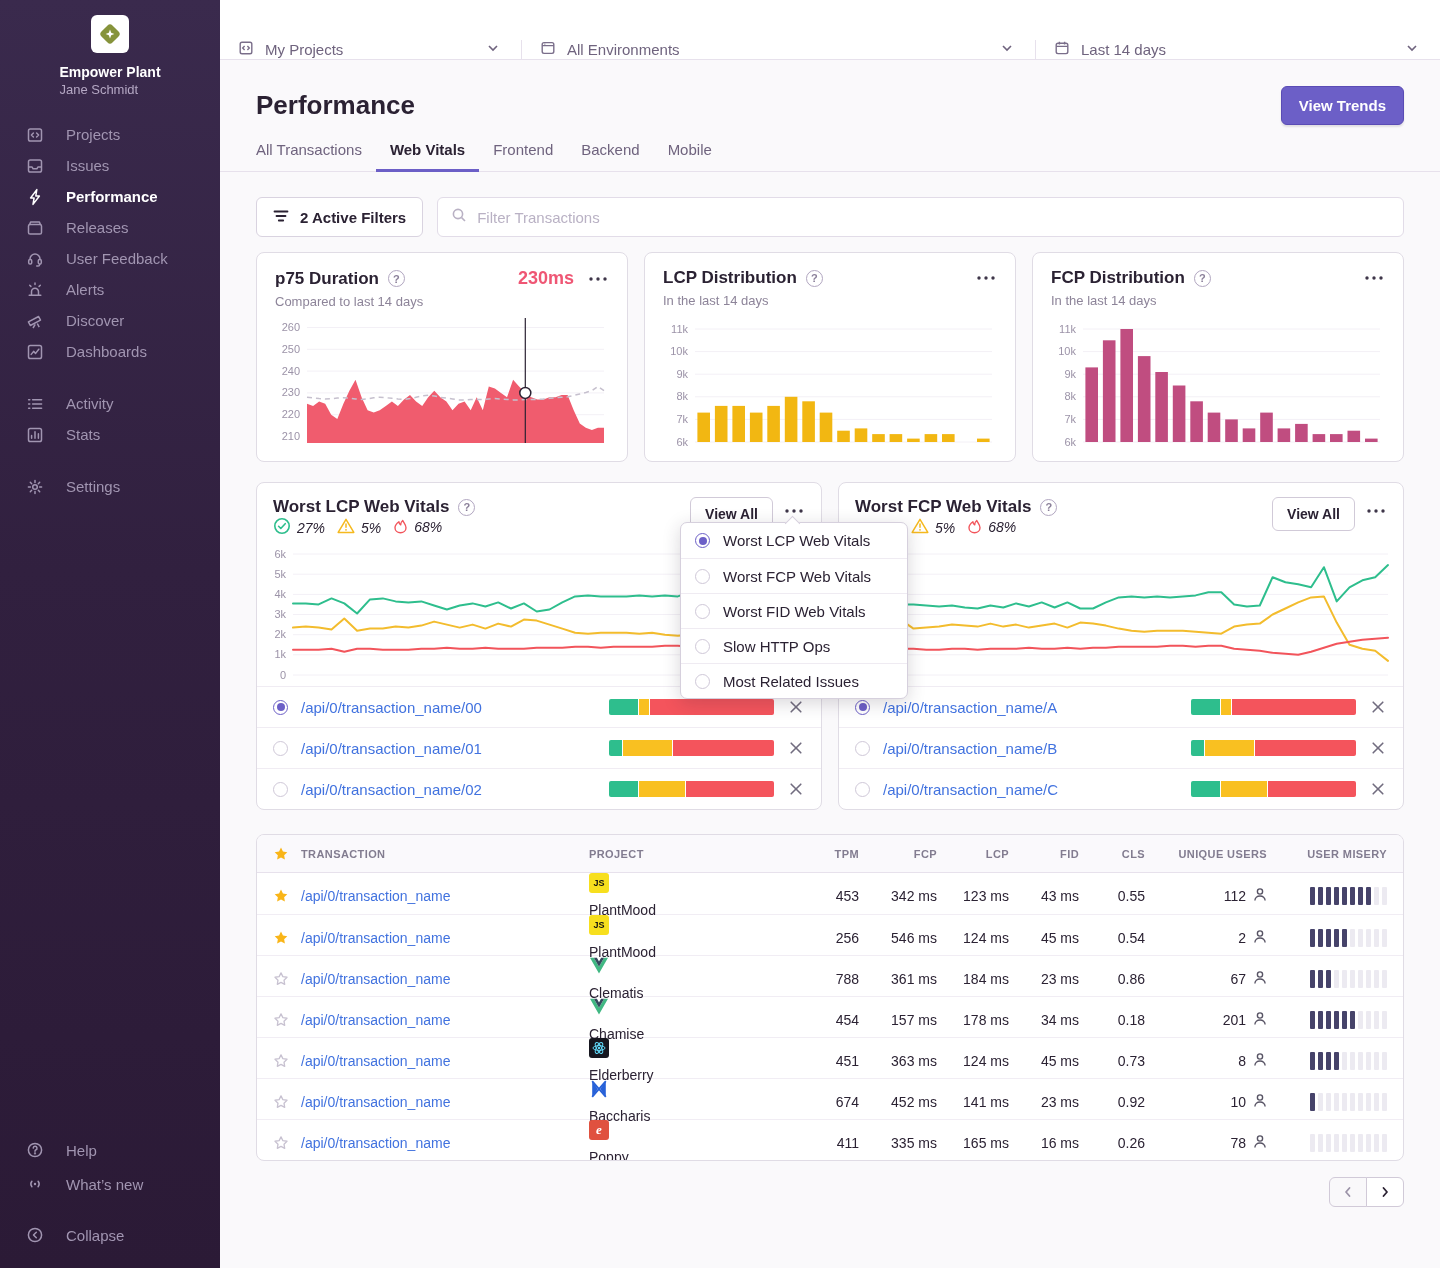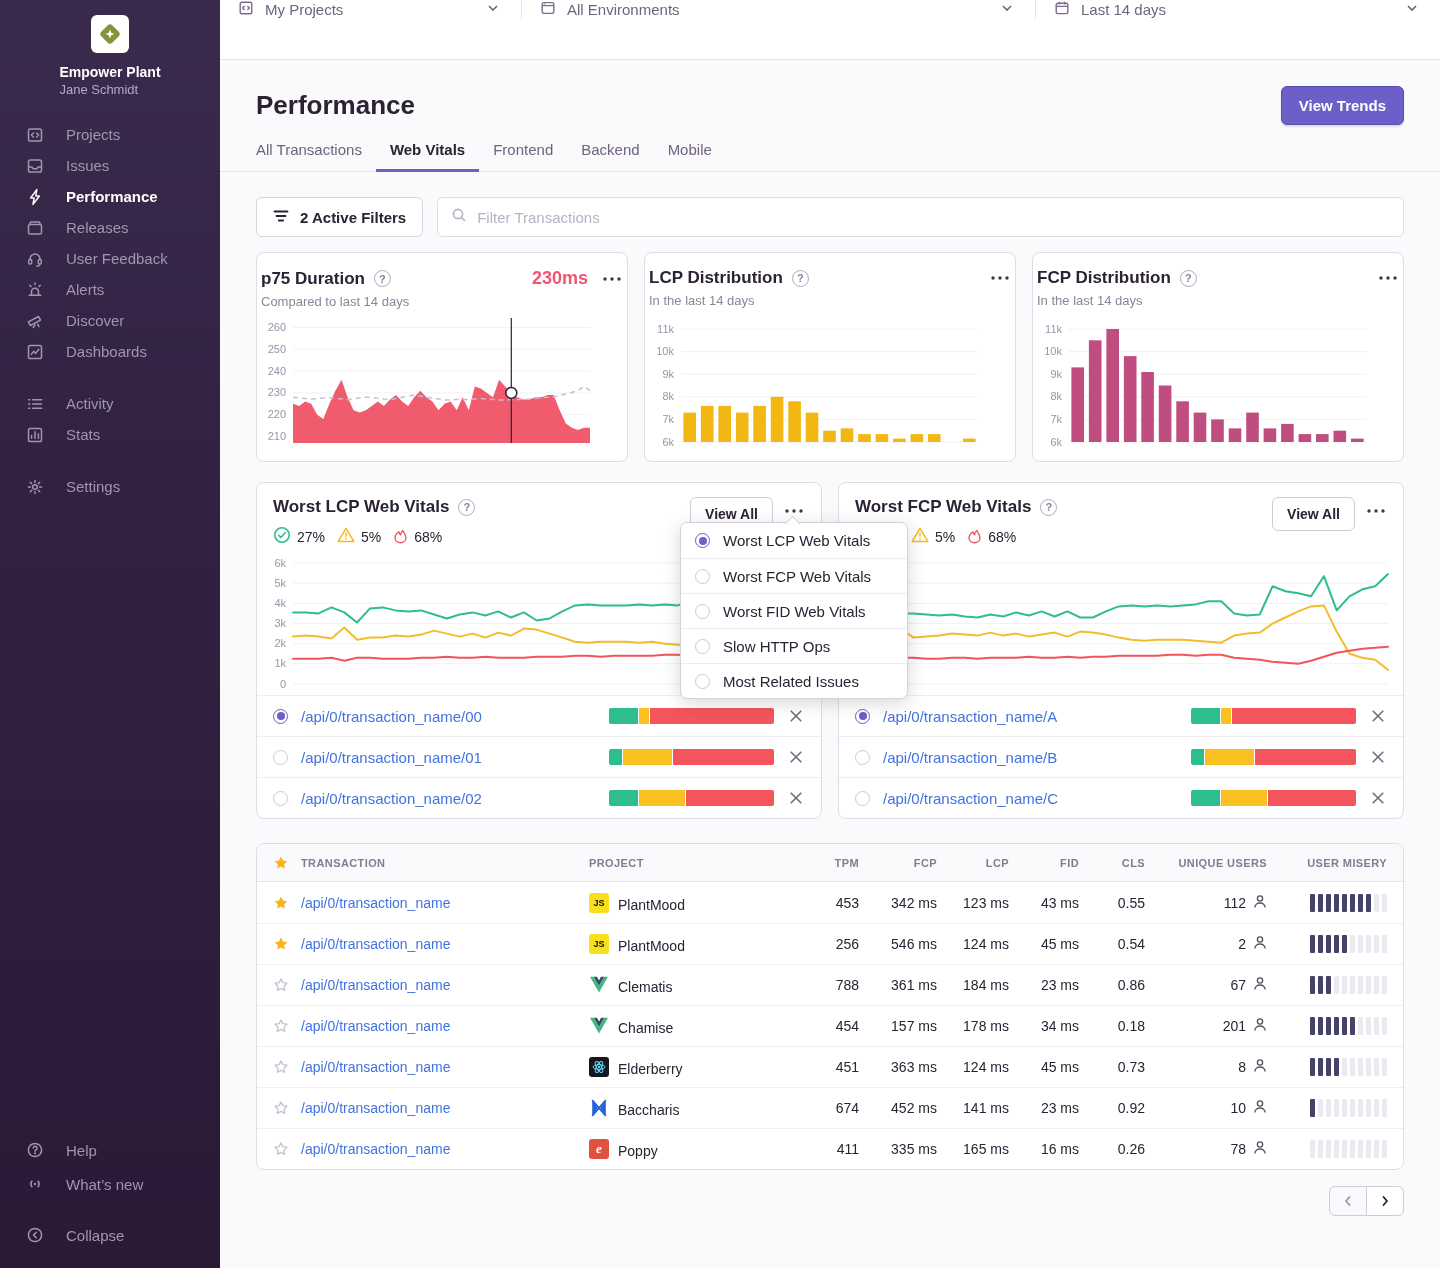--- a/index.html
+++ b/index.html
@@ -21,21 +21,21 @@
   .nav-item{display:flex;align-items:center;gap:22px;height:31px;font-size:15px;color:#A195B1;cursor:pointer;white-space:nowrap;}
   .nav-item.active{color:#fff;font-weight:600;}
   .nav-ic{width:18px;display:grid;place-items:center;}
   .nav-ic svg{display:block;}
   .nav-gap{height:21px;}
   .sb-footer{margin-top:auto;padding:0 0 16px 26px;}
   .sb-footer .nav-item{height:34px;}
   .collapse-item{margin-top:17px;}
   
   .main{margin-left:220px;}
-  .topbar{height:60px;background:#fff;border-bottom:1px solid #E7E1EC;display:flex;align-items:flex-start;}
+  .topbar{height:60px;background:#fff;border-bottom:1px solid #E7E1EC;display:flex;align-items:flex-end;}
   .tb-sel{display:flex;align-items:center;gap:11px;padding:0 20px 0 18px;font-size:15px;color:#6F637E;cursor:pointer;}
   .tb-sel .grow{flex:1;}
   .tb-1{flex:0 0 301px;}
   .tb-2{flex:0 0 514px;border-left:1px solid #E7E1EC;}
   .tb-3{flex:1;border-left:1px solid #E7E1EC;}
   
   .header{background:#FAF9FB;border-bottom:1px solid #E7E1EC;padding:0 36px;}
   .hd-row{display:flex;align-items:center;padding:26px 0 16px;}
   .hd-title{font-size:26px;font-weight:600;color:#2B2233;}
   .btn-primary{margin-left:auto;background:#6C5FC7;color:#fff;font-weight:600;font-size:15px;
@@ -47,35 +47,35 @@
   
   .content{padding:25px 36px 40px;}
   .filter-row{display:flex;gap:14px;align-items:flex-end;}
   .btn-filters{display:flex;align-items:center;gap:11px;background:#fff;border:1px solid #D9D3E0;border-radius:6px;
     padding:0 16px;height:40px;font-weight:700;font-size:15px;color:#2B2233;cursor:pointer;font-family:inherit;}
   .search{flex:1;display:flex;align-items:center;gap:10px;background:#fff;border:1px solid #E2DCE8;border-radius:6px;height:40px;padding:0 13px;}
   .search input{border:0;outline:0;flex:1;font-size:15px;color:#2B2233;font-family:inherit;background:transparent;}
   .search input::placeholder{color:#B9B1C4;}
   
   .cards{display:flex;gap:16px;margin-top:15px;}
-  .card{flex:1;background:#fff;border:1px solid #E0DCE5;border-radius:8px;padding:15px 4px 12px;height:210px;display:flex;flex-direction:column;}
+  .card{flex:1;background:#fff;border:1px solid #E0DCE5;border-radius:8px;padding:15px 18px 12px;height:210px;display:flex;flex-direction:column;}
   .card-head{display:flex;align-items:center;}
   .card-title{font-size:17px;font-weight:600;color:#2B2233;display:flex;align-items:center;gap:9px;}
   .card-value{margin-left:auto;font-size:18px;font-weight:600;color:#EF5674;}
   .dots-btn{margin-left:13px;background:none;border:0;cursor:pointer;padding:4px 2px;display:grid;place-items:center;}
   .card-sub{font-size:13px;color:#8D8499;margin-top:5px;}
   .chart{flex:1;margin-top:6px;min-height:0;}
   .help{width:17px;height:17px;border:1.5px solid #B1A6C0;border-radius:50%;font-size:11px;font-weight:700;color:#8A7F99;display:grid;place-items:center;flex:0 0 auto;}
   .tick{font-size:11px;fill:#9C93A8;font-family:"Liberation Sans",sans-serif;}
   
   .panels{display:flex;gap:16px;margin-top:20px;}
   .panel{flex:1;background:#fff;border:1px solid #E0DCE5;border-radius:8px;overflow:hidden;}
   .panel-head{padding:14px 16px 0;display:flex;align-items:flex-start;}
   .panel-title-row{display:flex;align-items:center;gap:9px;font-size:17px;font-weight:600;color:#2B2233;}
-  .panel-stats{display:flex;align-items:flex-end;margin-top:9px;font-size:14px;color:#2B2233;}
+  .panel-stats{display:flex;align-items:flex-start;font-size:14px;color:#2B2233;font-style:italic;}
   .panel-stats.offset{margin-left:56px;}
   .stat{display:flex;align-items:center;gap:6px;margin-right:12px;}
   .btn-viewall{margin-left:auto;border:1px solid #D1CAD8;border-radius:6px;padding:8px 14px;font-weight:700;font-size:14px;
     background:#fff;color:#2B2233;cursor:pointer;font-family:inherit;}
   .panel .dots-btn{margin-left:10px;margin-top:8px;}
   .panel-chart{height:140px;margin:4px 10px 4px 4px;}
   .txn-row{display:flex;align-items:center;gap:13px;height:41px;padding:0 16px;border-top:1px solid #F0ECF3;}
   .txn-link{flex:1;color:#4172DF;font-size:15px;text-decoration:none;cursor:pointer;white-space:nowrap;overflow:hidden;}
   .radio{width:15px;height:15px;border:1.5px solid #CFC8D8;border-radius:50%;background:#fff;display:inline-block;position:relative;flex:0 0 auto;cursor:pointer;}
   .radio.sel{border-color:#6C5FC7;}
@@ -96,21 +96,21 @@
   .tbl-head,.tbl-row{display:grid;grid-template-columns:44px 288px 206px 64px 78px 72px 70px 66px 122px 136px;align-items:center;}
   .tbl-head{height:38px;background:#FAF9FC;border-bottom:1px solid #E7E1EC;font-size:11px;font-weight:700;color:#827C90;letter-spacing:.4px;}
   .tbl-row{height:41px;font-size:14px;color:#2B2233;}
   .tbl-row + .tbl-row{border-top:1px solid #F1EDF4;}
   .c-star{padding-left:16px;display:flex;align-items:center;}
   .c-num{text-align:right;}
   .c-users{display:flex;justify-content:flex-end;align-items:center;gap:7px;}
   .c-misery{display:flex;justify-content:flex-end;gap:3px;padding-right:16px;}
   .c-misery span{width:5px;height:18px;border-radius:1px;background:#ECEAF1;}
   .c-misery span.f{background:#46436A;}
-  .proj{display:flex;align-items:flex-end;gap:9px;}
+  .proj{display:flex;align-items:flex-start;gap:9px;flex-direction:column;}
   .pf{width:20px;height:20px;border-radius:3px;display:grid;place-items:center;flex:0 0 auto;}
   .pf-js{background:#F7DF1E;color:#111;font-size:9px;font-weight:800;}
   .pf-ember{background:#E0513F;color:#fff;font-size:13px;font-weight:700;font-style:italic;font-family:"Liberation Serif",serif;}
   .tbl a{color:#4172DF;text-decoration:none;cursor:pointer;}
   .star-btn{background:none;border:0;cursor:pointer;display:grid;place-items:center;}
   
   .pager{display:flex;justify-content:flex-end;margin-top:16px;}
   .pg{width:38px;height:30px;border:1px solid #D1CAD8;background:#fff;display:grid;place-items:center;cursor:pointer;}
   .pg.prev{border-radius:6px 0 0 6px;background:#F9F8FA;}
   .pg.next{border-radius:0 6px 6px 0;margin-left:-1px;}

